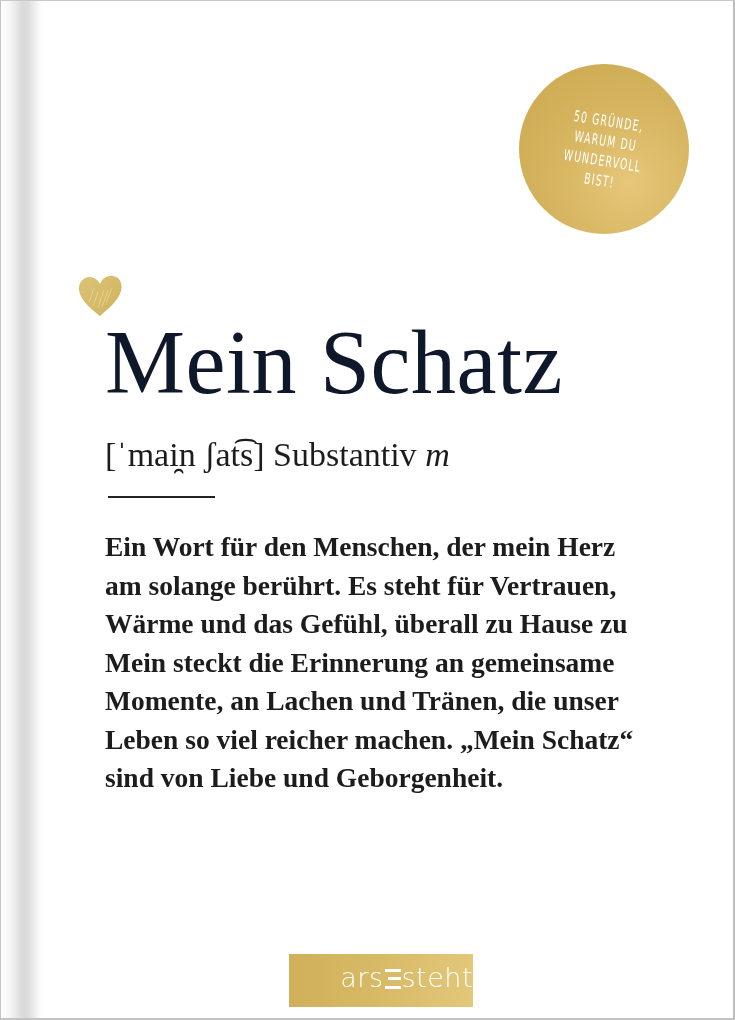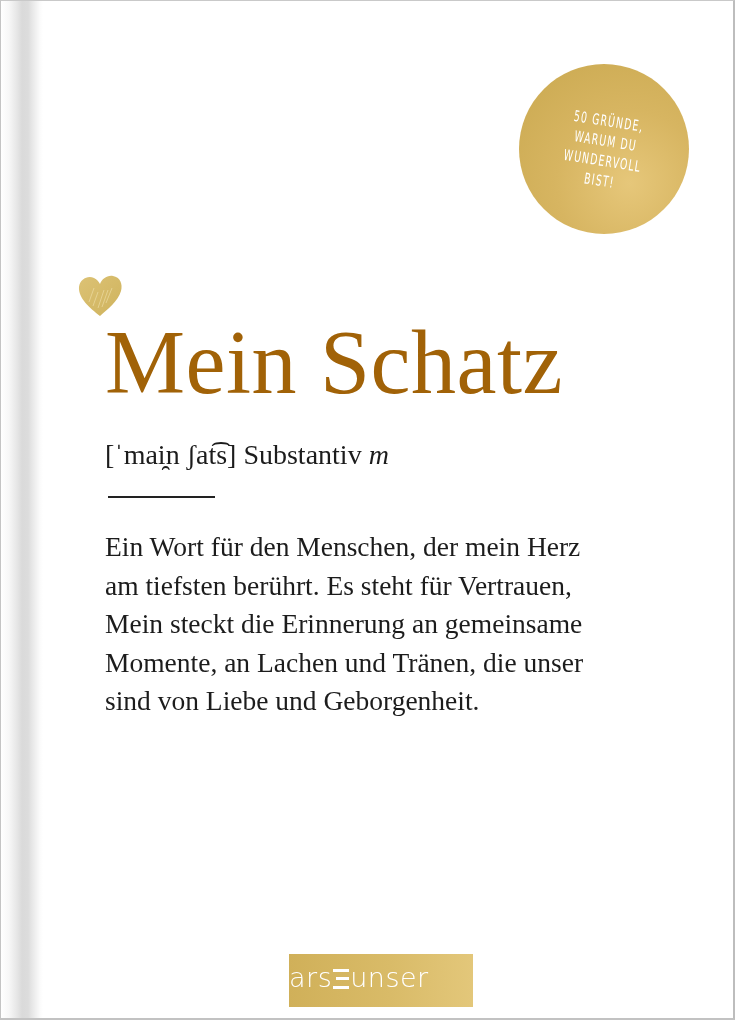--- a/index.html
+++ b/index.html
@@ -72,30 +72,30 @@
       width: 48px;
       height: 44px;
     }
     .title {
       position: absolute;
       left: 104px;
       top: 312px;
       font-family: "Liberation Serif", "DejaVu Serif", serif;
       font-size: 90px;
       line-height: 100px;
-      color: #a16207;
+      color: #0f172a;
       letter-spacing: 0.5px;
       white-space: nowrap;
     }
     .pronunciation {
       position: absolute;
       left: 104px;
       top: 432px;
       font-family: "Liberation Serif", "DejaVu Serif", serif;
-      font-size: 28px;
+      font-size: 34px;
       line-height: 44px;
       color: #1c1c1c;
       white-space: nowrap;
     }
     .pronunciation .gender {
       font-style: italic;
     }
     .divider {
       position: absolute;
       left: 107px;
@@ -107,31 +107,31 @@
     .definition {
       position: absolute;
       left: 104px;
       top: 527px;
       width: 580px;
       font-family: "Liberation Serif", "DejaVu Serif", serif;
       font-size: 27.5px;
       line-height: 38.5px;
       color: #1c1c1c;
     }
-    .definition .line { display: block; white-space: nowrap; }
+    .definition .line { display: block; white-space: nowrap; font-weight: bold; }
     .publisher {
       position: absolute;
       left: 288px;
       top: 953px;
       width: 184px;
       height: 53px;
       background: linear-gradient(to right, #d0b059 0%, #d9bb68 55%, #e3c77a 100%);
       display: flex;
       align-items: center;
-      justify-content: flex-start;
+      justify-content: flex-end;
     }
     .publisher-logo {
       font-family: "DejaVu Sans", sans-serif;
       font-size: 27px;
       color: #ffffff;
       letter-spacing: 0.5px;
       font-weight: 300;
       display: flex;
       align-items: center;
       margin-top: -6px;
@@ -188,30 +188,32 @@
   <div class="pronunciation">
     <span>[ˈmai̯n ʃat͡s]</span>
     <span>Substantiv</span>
     <span class="gender">m</span>
   </div>
 
   <div class="divider"></div>
 
   <div class="definition">
     <span class="line">Ein Wort für den Menschen, der mein Herz</span>
-    <span class="line">am tiefsten berührt. Es steht für Vertrauen,</span>
+    <span class="line">am solange berührt. Es steht für Vertrauen,</span>
+    <span class="line">Wärme und das Gefühl, überall zu Hause zu</span>
     <span class="line">Mein steckt die Erinnerung an gemeinsame</span>
     <span class="line">Momente, an Lachen und Tränen, die unser</span>
+    <span class="line">Leben so viel reicher machen. „Mein Schatz“</span>
     <span class="line">sind von Liebe und Geborgenheit.</span>
   </div>
 
   <div class="publisher">
     <div class="publisher-logo">
       <span>ars</span>
       <span class="e-mark">
           <i></i>
           <i></i>
           <i></i>
         </span>
-      <span>unser</span>
+      <span>steht</span>
     </div>
   </div>
 </div>
 
 </body></html>

